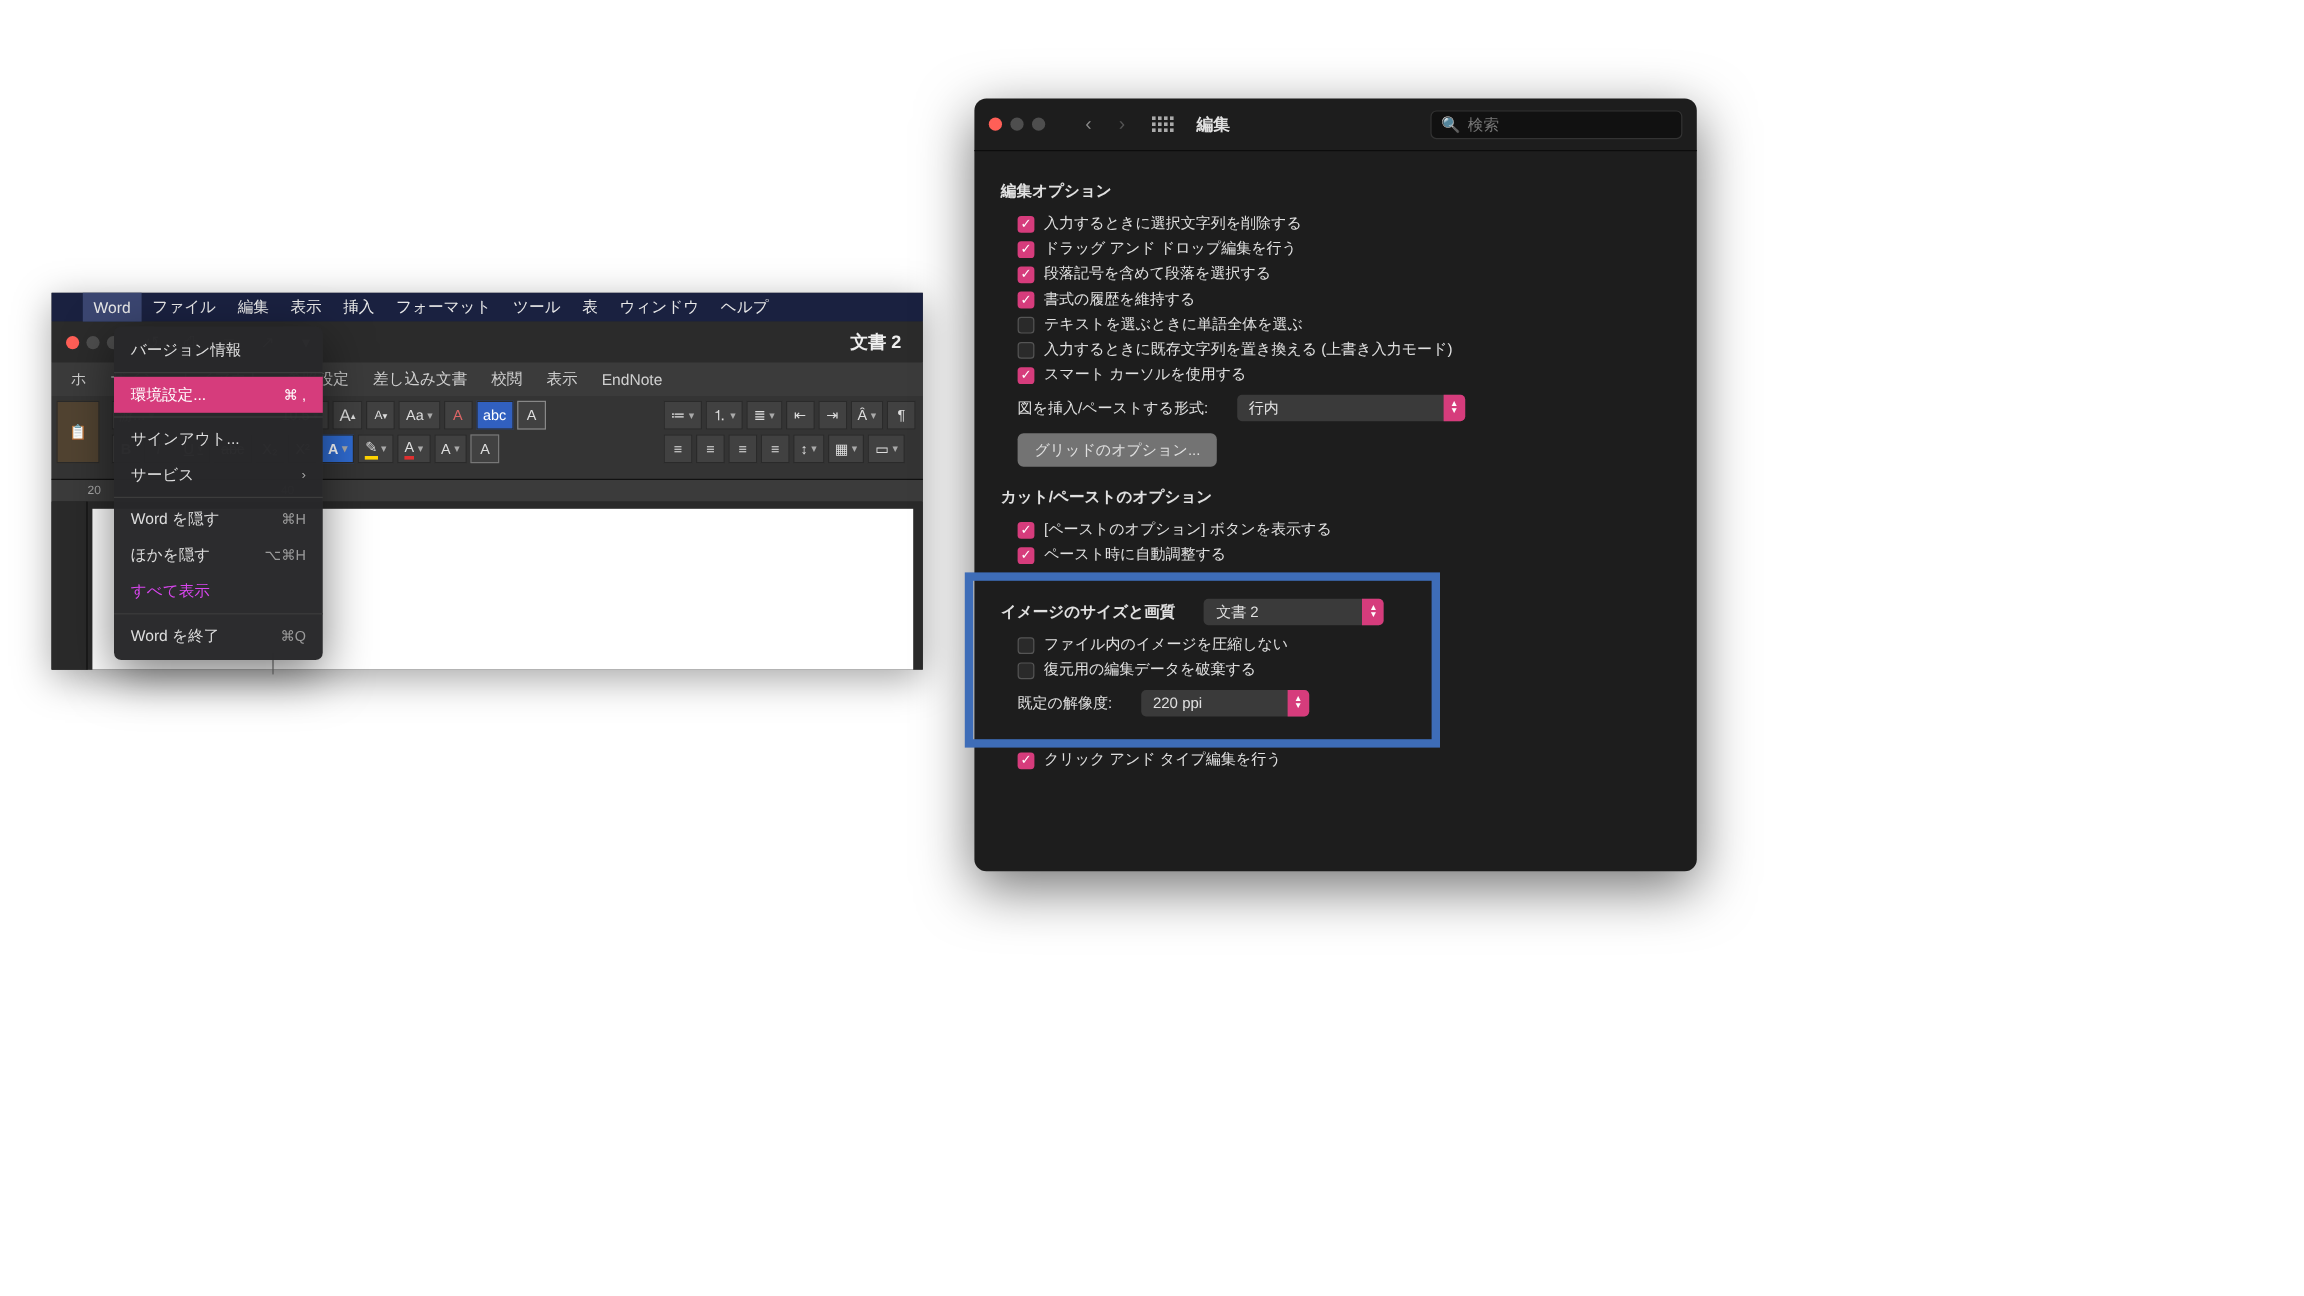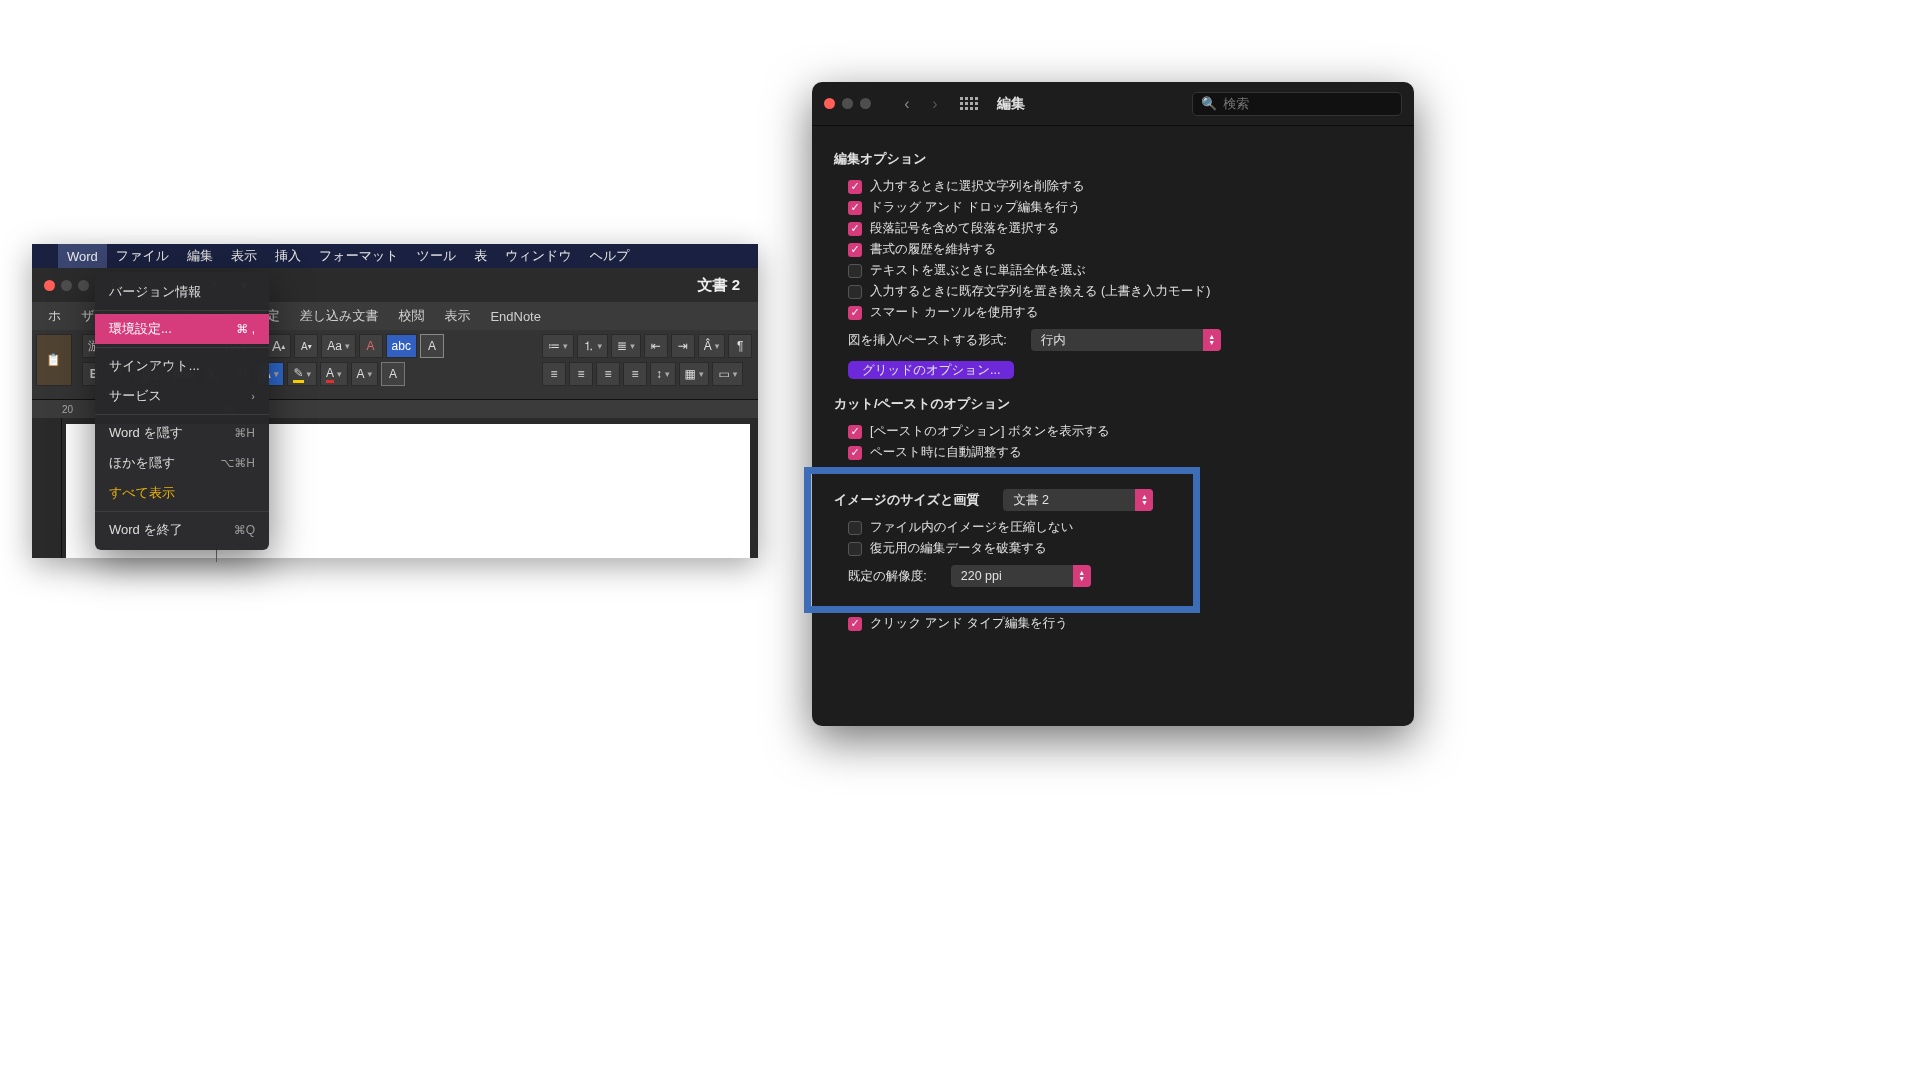--- a/index.html
+++ b/index.html
@@ -1,20 +1,20 @@
 <!DOCTYPE html>
 <html><head>
 <meta charset="utf-8">
 <style>
 * { margin: 0; padding: 0; box-sizing: border-box; font-family: -apple-system, "Helvetica Neue", Arial, sans-serif; }
 body { width: 1920px; height: 1080px; background: #fff; position: relative; overflow: hidden; }
 
 
 .word-window {
-  position: absolute; left: 32px; top: 244px; width: 726px; height: 314px;
+  position: absolute; left: 43px; top: 244px; width: 726px; height: 314px;
   background: #2a2a2a; box-shadow: 0 8px 30px rgba(0,0,0,.35);
 }
 .menubar {
   height: 24px; background: #1a2140; display: flex; align-items: center;
   color: #e8e8e8; font-size: 13px;
 }
 .menubar .apple { width: 26px; text-align: center; font-size: 15px; }
 .menubar .item { padding: 0 9px; height: 24px; display: flex; align-items: center; cursor: default; }
 .menubar .item.active { background: #3b4671; }
 
@@ -57,21 +57,21 @@
 .page .cursor { position: absolute; left: 150px; top: 120px; width: 1px; height: 18px; background: #777; }
 
 
 .word-menu {
   position: absolute; left: 95px; top: 272px; width: 174px;
   background: rgba(40,40,42,.98); border-radius: 6px; box-shadow: 0 12px 40px rgba(0,0,0,.5);
   padding: 5px 0; color: #ddd; font-size: 13px;
 }
 .word-menu .mrow { height: 30px; display: flex; align-items: center; padding: 0 14px; justify-content: space-between; }
 .word-menu .mrow.sel { background: #d63c7c; color: #fff; }
-.word-menu .mrow.dis { color: #eab308; }
+.word-menu .mrow.dis { color: #d946ef; }
 .word-menu .sep { height: 1px; background: #3c3c3c; margin: 3px 0; }
 .word-menu .sc { font-size: 12px; color: #9b9b9b; }
 .word-menu .mrow.sel .sc { color: #fff; }
 .word-menu .arrow { font-size: 11px; color: #aaa; }
 
 
 .prefs-window {
   position: absolute; left: 812px; top: 82px; width: 602px; height: 644px;
   background: #1d1d1d; border-radius: 10px; box-shadow: 0 14px 46px rgba(0,0,0,.55);
   color: #e0e0e0; font-size: 13px;
@@ -102,21 +102,21 @@
   background: #3a3a3a; border-radius: 4px; height: 22px; display: flex; align-items: center;
   padding: 0 22px 0 10px; position: relative; min-width: 140px; font-size: 12.5px;
 }
 .select-ctl .knob {
   position: absolute; right: 0; top: 0; bottom: 0; width: 18px;
   background: #d63c7c; border-radius: 0 4px 4px 0;
   display: flex; flex-direction: column; align-items: center; justify-content: center;
   font-size: 7px; color: #fff; line-height: 6px;
 }
 .btn-flat {
-  background: #6d28d9; border-radius: 5px; height: 18px;
+  background: #737373; border-radius: 5px; height: 28px;
   display: inline-flex; align-items: center; padding: 0 14px; font-size: 12.5px;
   margin: 4px 0 2px 14px;
 }
 .image-section { position: relative; margin-top: 14px; padding-top: 6px; }
 .image-section .hb { position: absolute; left: -30px; top: -10px; width: 396px; height: 146px; border: 7px solid #3e6db8; }
 
 .sub-lbl { font-weight: 700; font-size: 13px; }
 </style>
 </head>
 <body>

